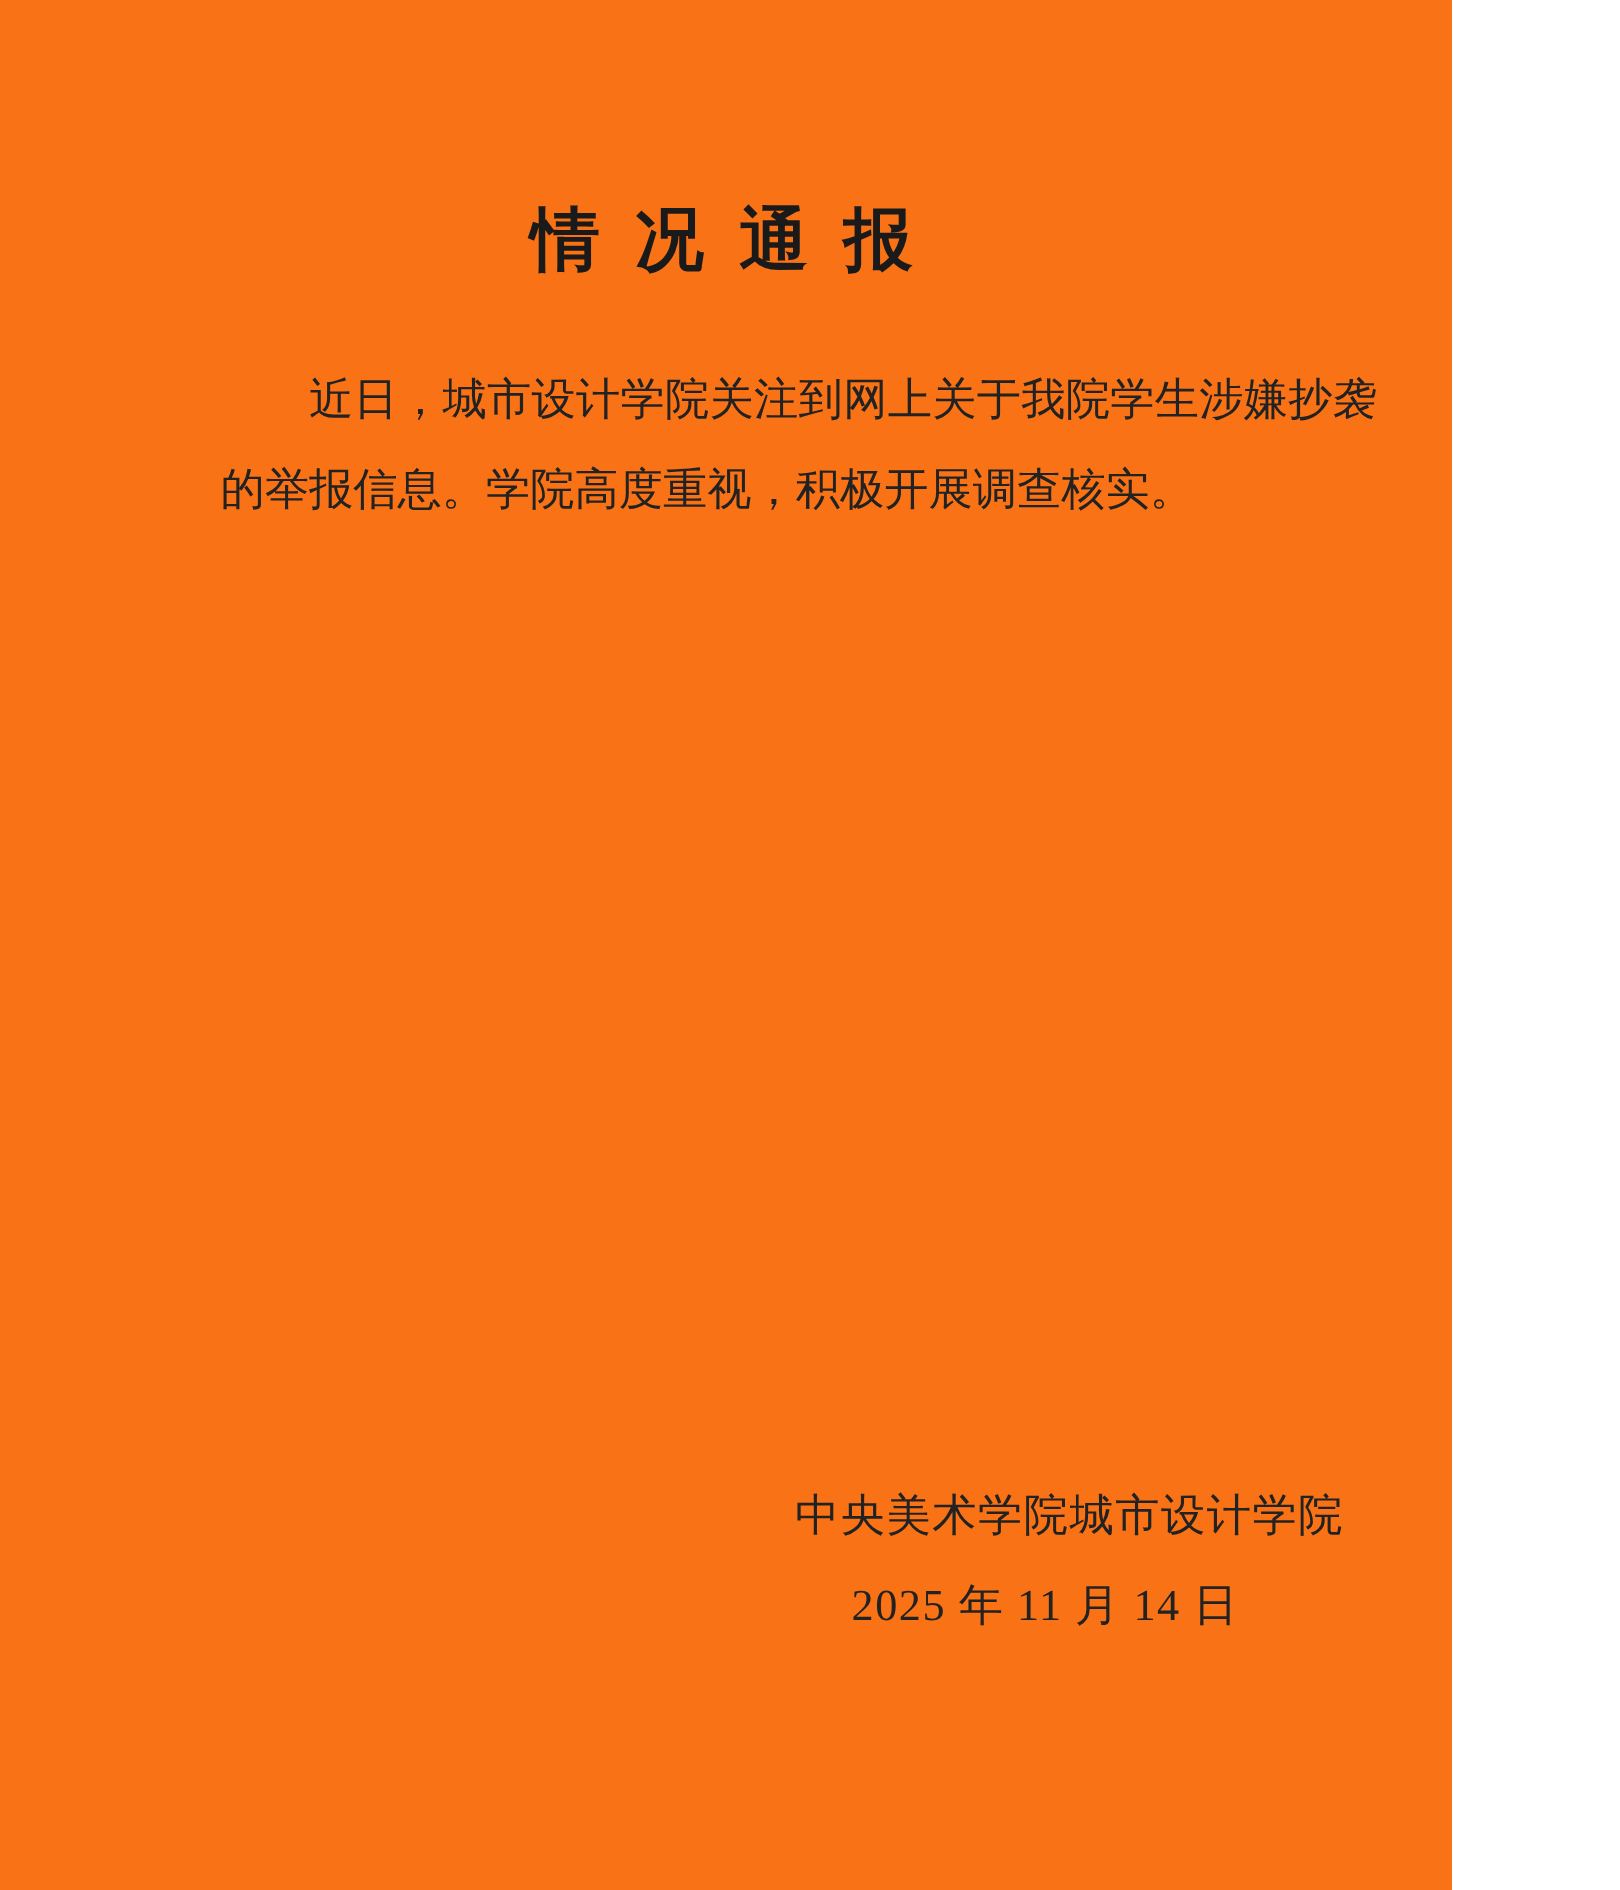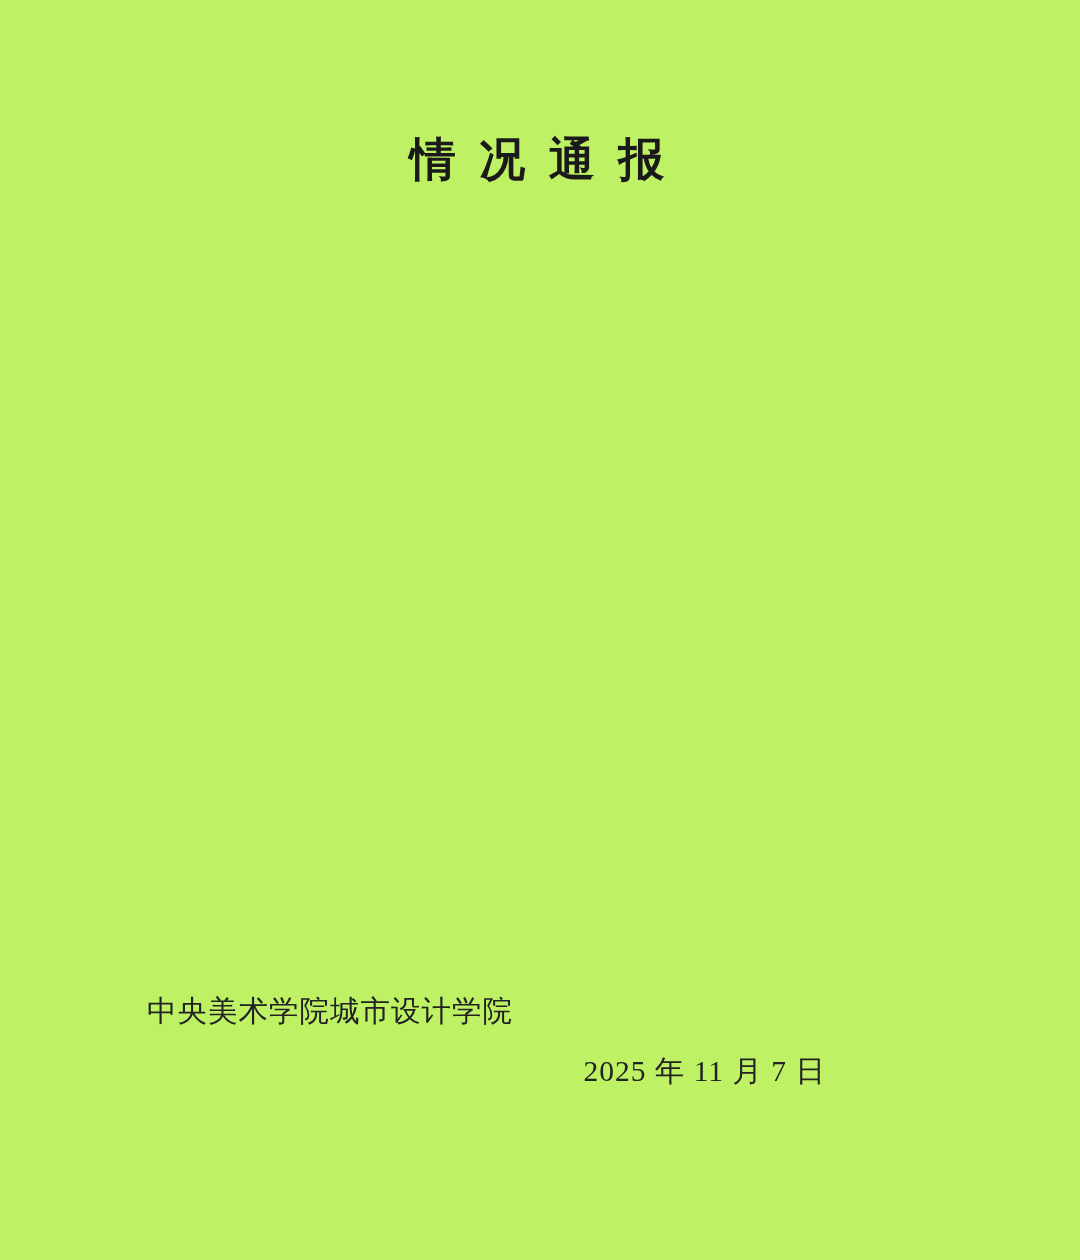--- a/index.html
+++ b/index.html
@@ -2,23 +2,23 @@
 <html><head>
 <meta charset="utf-8">
 <style>
   html, body {
     margin: 0;
     padding: 0;
     background: #ffffff;
   }
   .page {
     position: relative;
-    width: 1080px;
+    width: 968px;
     height: 1260px;
-    background: #bef264;
+    background: #f97316;
     overflow: hidden;
     color: #1f1f1f;
     font-family: "Liberation Serif", "DejaVu Serif", serif;
   }
   .doc-title {
     position: absolute;
     top: 128px;
     left: 0;
     width: 100%;
     margin: 0;
@@ -51,37 +51,39 @@
   .sign-block {
     position: absolute;
     top: 982px;
     left: 147px;
     width: 771px;
     font-size: 29.5px;
     line-height: 59.5px;
     color: #222222;
   }
   .sign-org {
+    text-align: right;
     padding-right: 22px;
     letter-spacing: 1px;
   }
   .sign-date {
     text-align: right;
     padding-right: 92px;
     letter-spacing: 1px;
   }
 </style>
 </head>
 <body>
 
 <div class="page">
 
   <h1 class="doc-title">情 况 通 报</h1>
 
   <div class="doc-body">
+    <p>近日，城市设计学院关注到网上关于我院学生涉嫌抄袭的举报信息。学院高度重视，积极开展调查核实。</p>
   </div>
 
   <div class="sign-block">
     <div class="sign-org">中央美术学院城市设计学院</div>
-    <div class="sign-date">2025 年 11 月 7 日</div>
+    <div class="sign-date">2025 年 11 月 14 日</div>
   </div>
 
 </div>
 
 </body></html>

